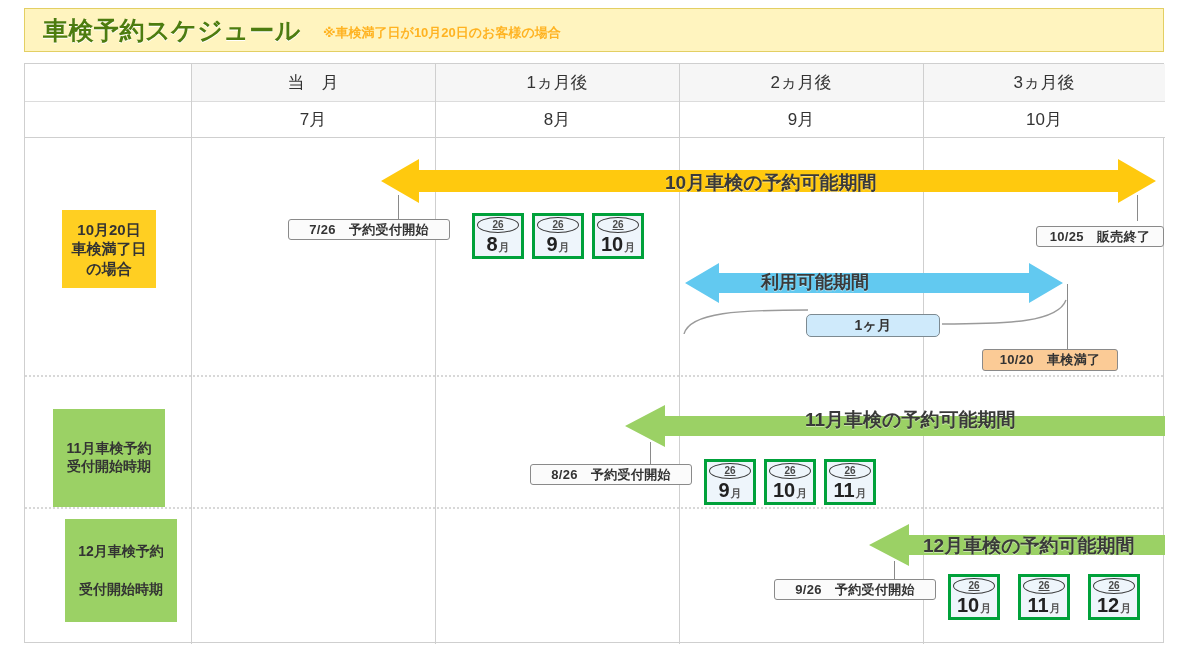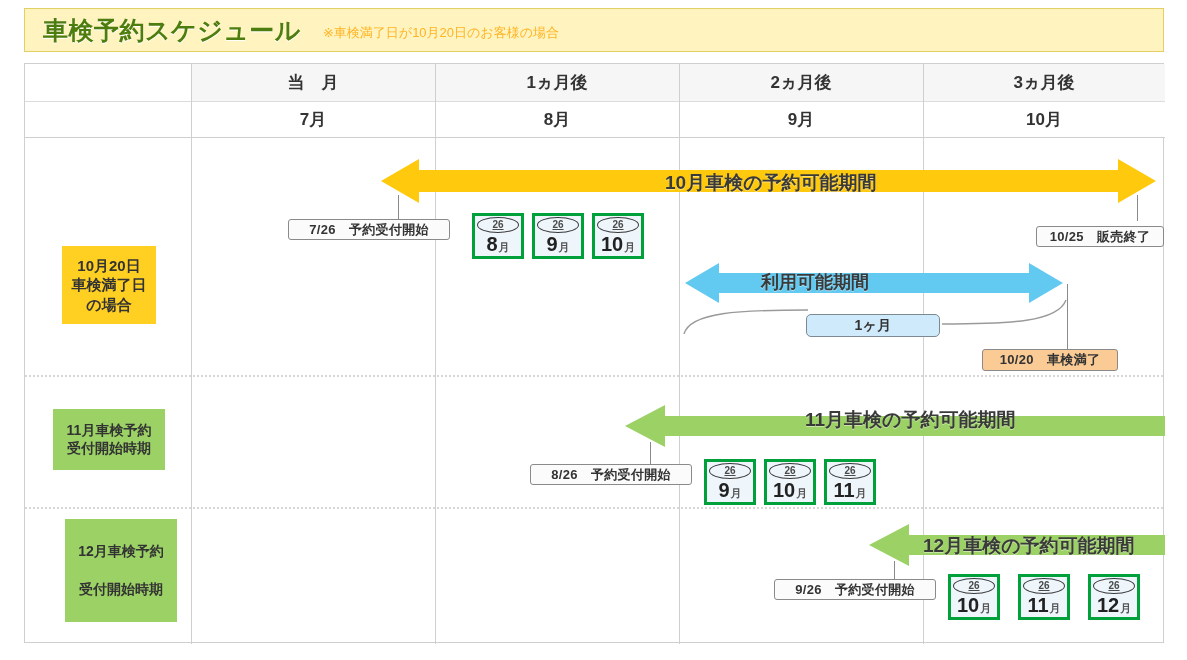--- a/index.html
+++ b/index.html
@@ -20,54 +20,54 @@
     display:flex;align-items:center;
   }
   .title-main{
     margin-left:18px;
     font-size:25px;font-weight:bold;color:#4d7c0f;
     letter-spacing:.5px;
     text-shadow:0 1px 0 #fff;
   }
   .title-sub{
     margin-left:22px;
-    font-size:13px;font-weight:normal;color:#ffb322;
+    font-size:13px;font-weight:bold;color:#ffb322;
     letter-spacing:0px;
     position:relative;top:3px;
   }
 
   
   .grid{
     position:absolute;left:24px;top:63px;width:1140px;height:580px;
     box-sizing:border-box;
     border:1px solid #cfcfcf;
     background:#ffffff;
   }
   
   .hdr-row1{position:absolute;left:0;top:0;height:38px;width:100%;}
   .hdr-row2{position:absolute;left:0;top:38px;height:36px;width:100%;}
   .hcell{
     position:absolute;top:0;height:100%;
     display:flex;align-items:center;justify-content:center;
     box-sizing:border-box;
-    font-size:17px;color:#333;font-weight:bold;
+    font-size:17px;color:#333;
   }
   .hdr-row1 .hcell{background:#f6f6f6;border-bottom:1px solid #dcdcdc;}
   .hdr-row2 .hcell{background:#ffffff;border-bottom:1px solid #cfcfcf;}
   .vsep{position:absolute;top:0;width:1px;background:#cfcfcf;}
 
   
   .rowlabel{
     position:absolute;
     display:flex;flex-direction:column;align-items:center;justify-content:center;
     text-align:center;line-height:1.28;
     font-weight:bold;color:#333;
     box-sizing:border-box;
   }
-  .rl-yellow{background:#ffcf22;font-size:15px;margin-top:36px;}
+  .rl-yellow{background:#ffcf22;font-size:15px;}
   .rl-green{background:#9bd165;font-size:14px;}
 
   .rowdivider{
     position:absolute;left:0;width:100%;height:0;
     border-top:2px dotted #d8d8d8;
   }
 
   
   .arrow{position:absolute;}
   .arrow svg{display:block;}
@@ -157,21 +157,21 @@
 
     <div class="rowdivider" style="top:311px;"></div>
     <div class="rowdivider" style="top:443px;"></div>
 
     <div class="rowlabel rl-yellow" style="left:37px;top:146px;width:94px;height:78px;">
       <span>10月20日</span>
       <span>車検満了日</span>
       <span>の場合</span>
     </div>
 
-    <div class="rowlabel rl-green" style="left:28px;top:345px;width:112px;height:61px;">
+    <div class="rowlabel rl-green" style="left:28px;top:345px;width:112px;height:98px;">
       <span>11月車検予約</span>
       <span>受付開始時期</span>
     </div>
 
     <div class="rowlabel rl-green" style="left:40px;top:455px;width:112px;height:103px;gap:20px;">
       <span>12月車検予約</span>
       <span>受付開始時期</span>
     </div>
 
     <div class="arrow" style="left:356px;top:93px;">

